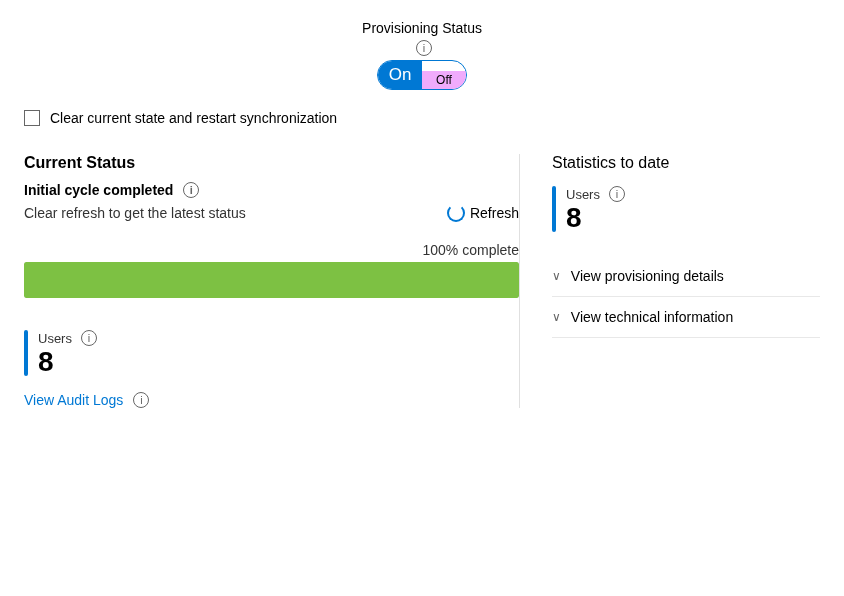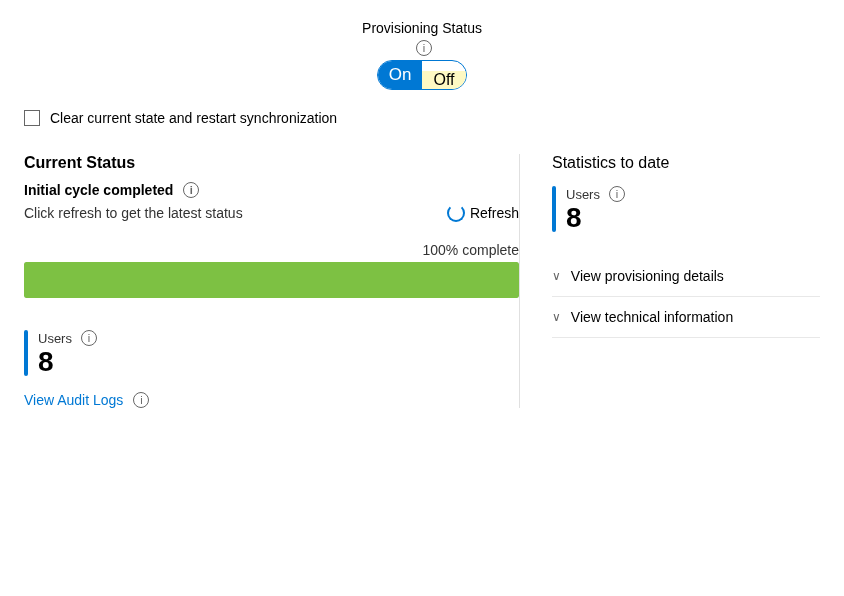--- a/index.html
+++ b/index.html
@@ -52,27 +52,27 @@
       flex: 1;
       display: flex;
       align-items: center;
       justify-content: center;
       font-size: 17px;
       font-weight: 500;
       cursor: pointer;
       border-radius: 18px 0 0 18px;
     }
     .toggle-off {
-      background: #fef9c3;
+      background: #f0abfc;
       color: #000;
       flex: 1;
       display: flex;
       align-items: center;
       justify-content: center;
-      font-size: 16px;
+      font-size: 12px;
       cursor: pointer;
       margin-top: 10px;
     }
 
     
     .checkbox-row {
       display: flex;
       align-items: flex-end;
       gap: 10px;
       margin-bottom: 28px;
@@ -262,21 +262,21 @@
   <div class="left-panel">
 
     <div class="current-status-title">Current Status</div>
 
     <div class="cycle-row">
       <span>Initial cycle completed</span>
       <span class="info-icon">i</span>
     </div>
 
     <div class="refresh-row">
-      <span class="refresh-text">Click refresh to get the latest status</span>
+      <span class="refresh-text">Clear refresh to get the latest status</span>
       <button class="refresh-btn">
         <span class="refresh-icon"></span>
         <span>Refresh</span>
       </button>
     </div>
 
     <div class="progress-label">100% complete</div>
     <div class="progress-bar-container">
       <div class="progress-bar-fill" style="width: 100%;"></div>
     </div>

